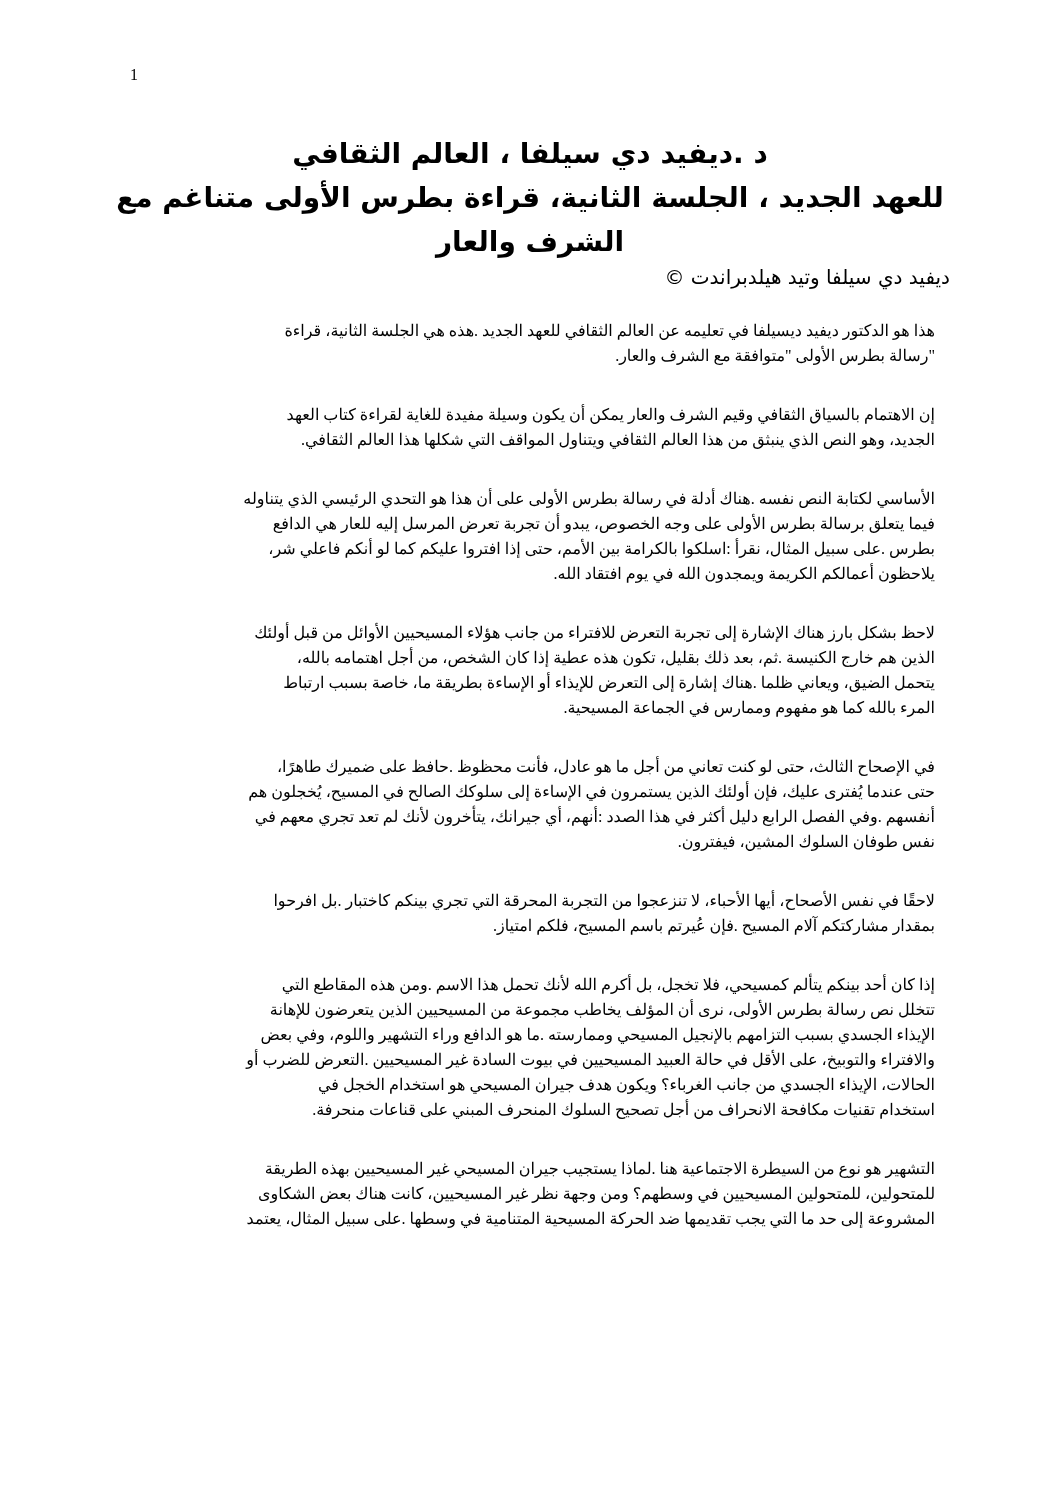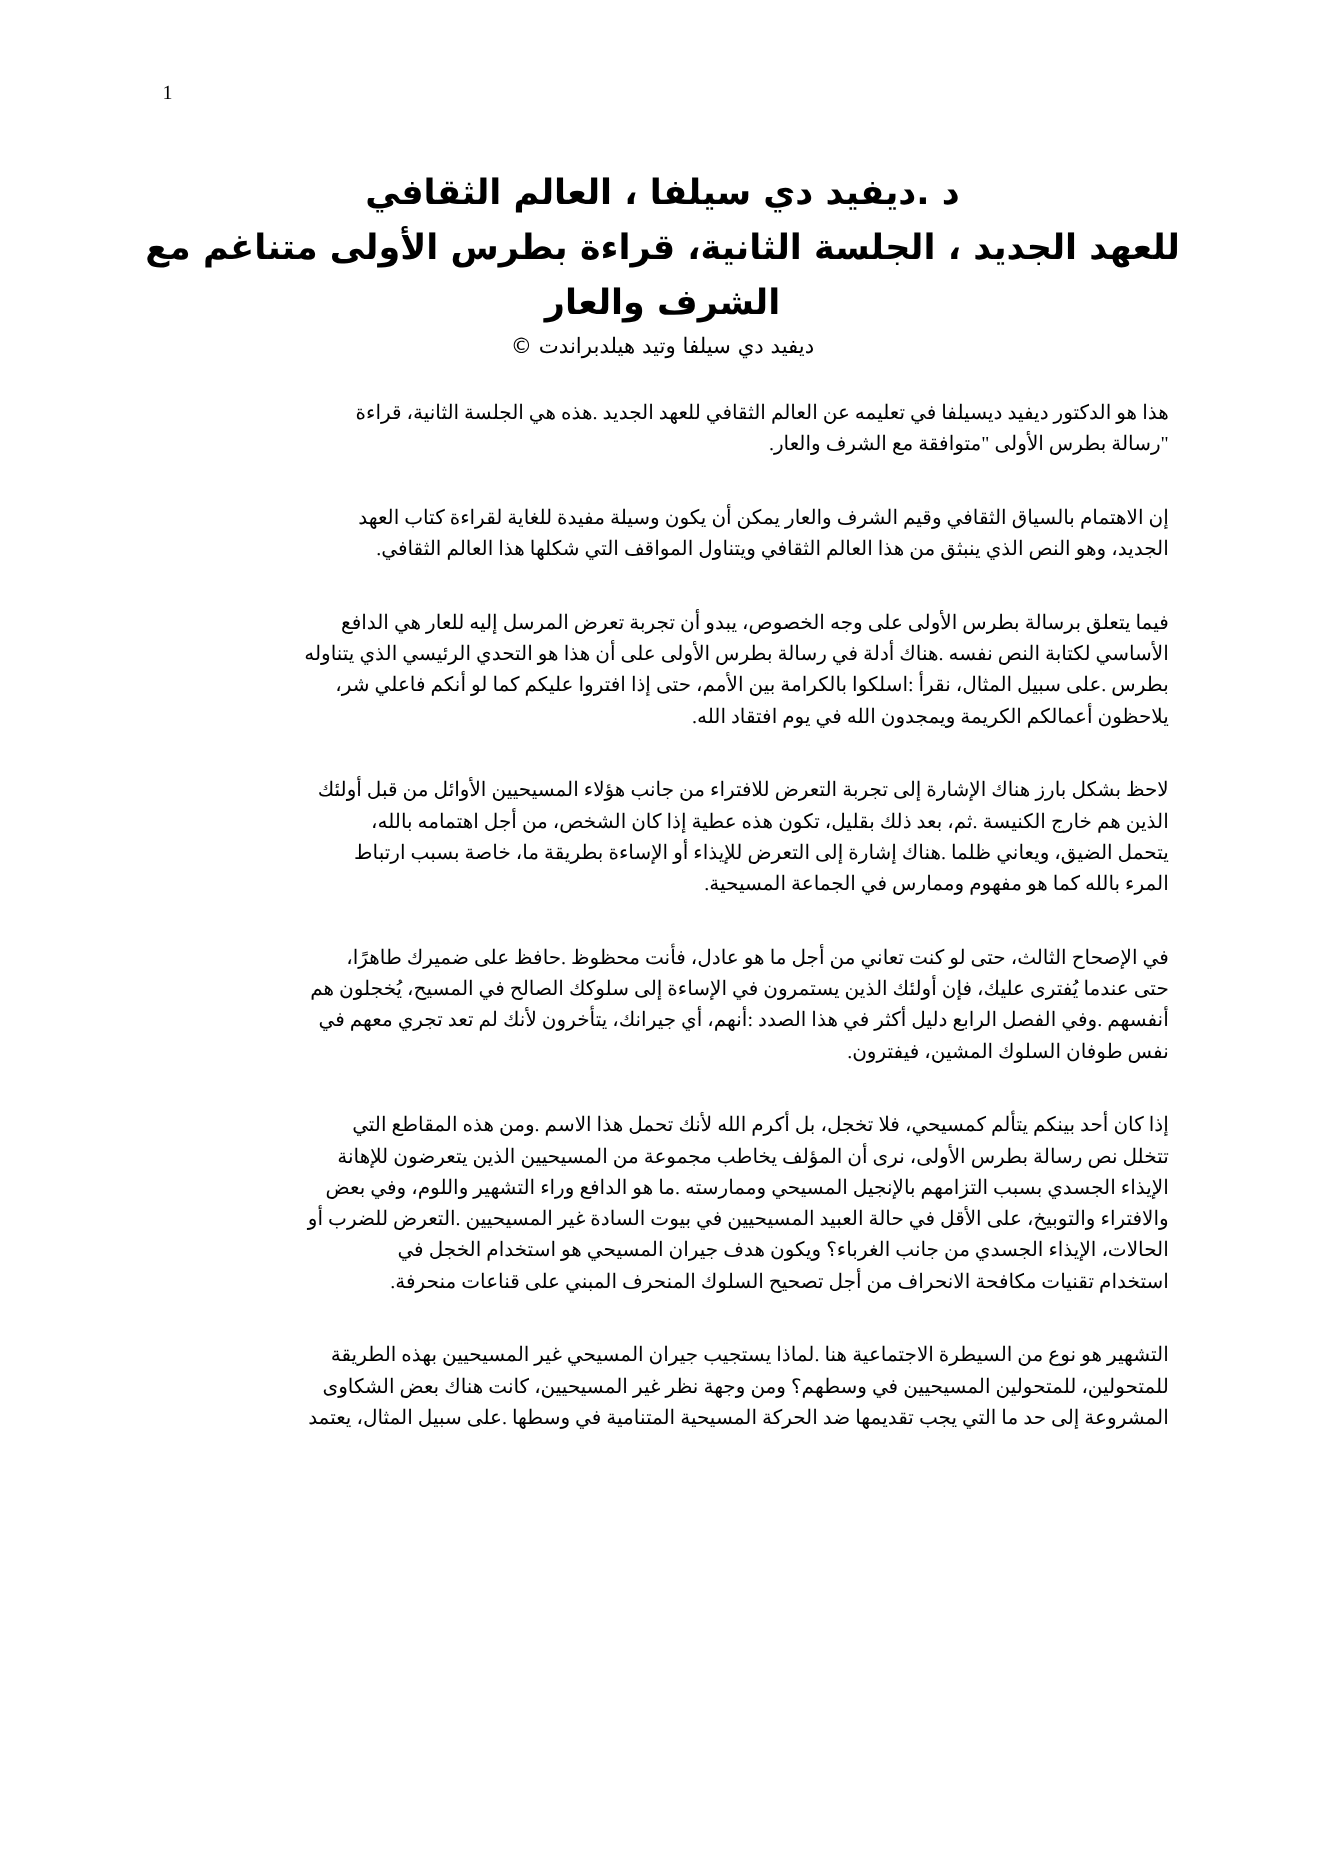--- a/index.html
+++ b/index.html
@@ -33,23 +33,24 @@
     }
     .title-line {
       font-family: "DejaVu Sans", sans-serif;
       font-weight: bold;
       font-size: 28px;
       line-height: 44px;
       white-space: nowrap;
     }
     .copyright {
       font-family: "DejaVu Sans", sans-serif;
-      font-size: 17px;
+      font-size: 20px;
       line-height: 26px;
       margin-top: 0px;
+      text-align: right;
     }
     .body-text {
       position: absolute;
       left: 150px;
       width: 785px;
       top: 318px;
       direction: rtl;
       text-align: right;
     }
     .paragraph {
@@ -78,36 +79,40 @@
 <div class="body-text">
   <p class="paragraph">
     <span class="line">هذا هو الدكتور ديفيد ديسيلفا في تعليمه عن العالم الثقافي للعهد الجديد .هذه هي الجلسة الثانية، قراءة</span>
     <span class="line">"رسالة بطرس الأولى "متوافقة مع الشرف والعار.</span>
   </p>
   <p class="paragraph">
     <span class="line">إن الاهتمام بالسياق الثقافي وقيم الشرف والعار يمكن أن يكون وسيلة مفيدة للغاية لقراءة كتاب العهد</span>
     <span class="line">الجديد، وهو النص الذي ينبثق من هذا العالم الثقافي ويتناول المواقف التي شكلها هذا العالم الثقافي.</span>
   </p>
   <p class="paragraph">
+    <span class="line">الأساسي لكتابة النص نفسه .هناك أدلة في رسالة بطرس الأولى على أن هذا هو التحدي الرئيسي الذي يتناوله</span>
     <span class="line">فيما يتعلق برسالة بطرس الأولى على وجه الخصوص، يبدو أن تجربة تعرض المرسل إليه للعار هي الدافع</span>
-    <span class="line">الأساسي لكتابة النص نفسه .هناك أدلة في رسالة بطرس الأولى على أن هذا هو التحدي الرئيسي الذي يتناوله</span>
     <span class="line">بطرس .على سبيل المثال، نقرأ :اسلكوا بالكرامة بين الأمم، حتى إذا افتروا عليكم كما لو أنكم فاعلي شر،</span>
     <span class="line">يلاحظون أعمالكم الكريمة ويمجدون الله في يوم افتقاد الله.</span>
   </p>
   <p class="paragraph">
     <span class="line">لاحظ بشكل بارز هناك الإشارة إلى تجربة التعرض للافتراء من جانب هؤلاء المسيحيين الأوائل من قبل أولئك</span>
     <span class="line">الذين هم خارج الكنيسة .ثم، بعد ذلك بقليل، تكون هذه عطية إذا كان الشخص، من أجل اهتمامه بالله،</span>
     <span class="line">يتحمل الضيق، ويعاني ظلما .هناك إشارة إلى التعرض للإيذاء أو الإساءة بطريقة ما، خاصة بسبب ارتباط</span>
     <span class="line">المرء بالله كما هو مفهوم وممارس في الجماعة المسيحية.</span>
   </p>
   <p class="paragraph">
     <span class="line">في الإصحاح الثالث، حتى لو كنت تعاني من أجل ما هو عادل، فأنت محظوظ .حافظ على ضميرك طاهرًا،</span>
     <span class="line">حتى عندما يُفترى عليك، فإن أولئك الذين يستمرون في الإساءة إلى سلوكك الصالح في المسيح، يُخجلون هم</span>
     <span class="line">أنفسهم .وفي الفصل الرابع دليل أكثر في هذا الصدد :أنهم، أي جيرانك، يتأخرون لأنك لم تعد تجري معهم في</span>
     <span class="line">نفس طوفان السلوك المشين، فيفترون.</span>
+  </p>
+  <p class="paragraph">
+    <span class="line">لاحقًا في نفس الأصحاح، أيها الأحباء، لا تنزعجوا من التجربة المحرقة التي تجري بينكم كاختبار .بل افرحوا</span>
+    <span class="line">بمقدار مشاركتكم آلام المسيح .فإن عُيرتم باسم المسيح، فلكم امتياز.</span>
   </p>
   <p class="paragraph">
     <span class="line">إذا كان أحد بينكم يتألم كمسيحي، فلا تخجل، بل أكرم الله لأنك تحمل هذا الاسم .ومن هذه المقاطع التي</span>
     <span class="line">تتخلل نص رسالة بطرس الأولى، نرى أن المؤلف يخاطب مجموعة من المسيحيين الذين يتعرضون للإهانة</span>
     <span class="line">الإيذاء الجسدي بسبب التزامهم بالإنجيل المسيحي وممارسته .ما هو الدافع وراء التشهير واللوم، وفي بعض</span>
     <span class="line">والافتراء والتوبيخ، على الأقل في حالة العبيد المسيحيين في بيوت السادة غير المسيحيين .التعرض للضرب أو</span>
     <span class="line">الحالات، الإيذاء الجسدي من جانب الغرباء؟ ويكون هدف جيران المسيحي هو استخدام الخجل في</span>
     <span class="line">استخدام تقنيات مكافحة الانحراف من أجل تصحيح السلوك المنحرف المبني على قناعات منحرفة.</span>
   </p>
   <p class="paragraph">

